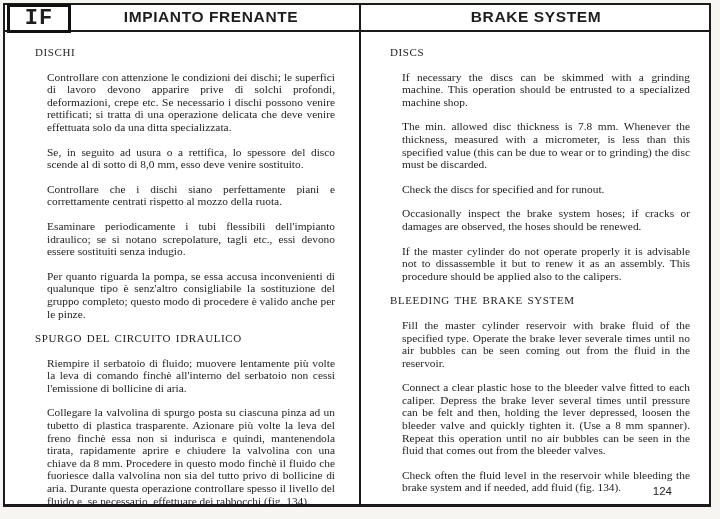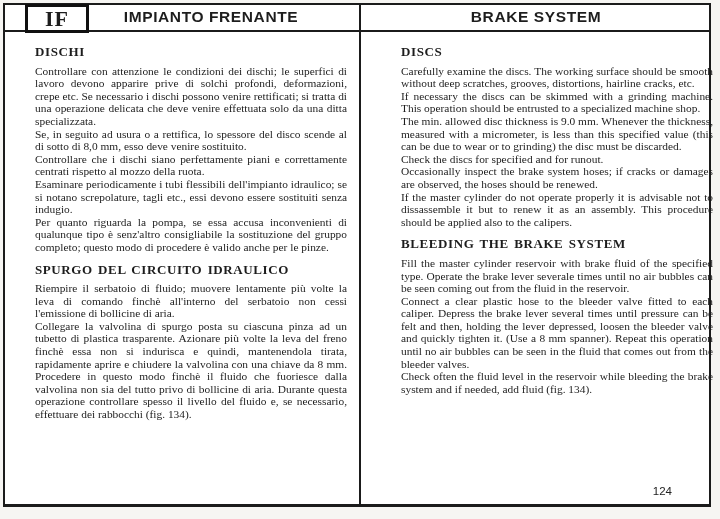--- a/index.html
+++ b/index.html
@@ -30,26 +30,26 @@
     background: #1b1b1b;
   }
   .header-rule {
     position: absolute;
     left: 3px; top: 30px;
     width: 708px; height: 2px;
     background: #1b1b1b;
   }
   .logo-box {
     position: absolute;
-    left: 25px; top: 4px;
+    left: 7px; top: 4px;
     width: 64px; height: 29px;
     border: 3px solid #101010;
     background: #ffffff;
     display: flex; align-items: center; justify-content: center;
-    font-family: Liberation Serif, serif;
+    font-family: Liberation Mono, monospace;
     font-weight: bold;
     font-size: 22px;
     letter-spacing: 1px;
     z-index: 3;
   }
   .header-title {
     position: absolute;
     top: 8px;
     font-family: "Liberation Sans", sans-serif;
     font-weight: bold;
@@ -65,31 +65,31 @@
     position: absolute;
     top: 46px;
     width: 312px;
     text-align: justify;
     font-size: 11.4px;
     line-height: 12.6px;
     hyphens: auto;
     -webkit-hyphens: auto;
   }
   .column.left  { left: 35px; }
-  .column.right { left: 401px; }
+  .column.right { left: 390px; }
   .section h2 {
-    font-size: 13px;
-    font-weight: bold;
+    font-size: 11px;
+    font-weight: normal;
     letter-spacing: 0.6px;
     word-spacing: 1.5px;
     margin: 0 0 6px 0;
     text-align: left;
   }
   .section + .section { margin-top: 10px; }
-  .section p { margin: 0; }
+  .section p { margin: 12px; }
   .page-number {
     position: absolute;
     left: 632px; top: 485px;
     width: 40px;
     text-align: right;
     font-family: "Liberation Sans", sans-serif;
     font-size: 11.5px;
     color: #222222;
   }
 </style>
@@ -121,23 +121,22 @@
       <section class="section">
         <h2>SPURGO DEL CIRCUITO IDRAULICO</h2>
         <p>Riempire il serbatoio di fluido; muovere lentamente più volte la leva di comando finchè all'interno del serbatoio non cessi l'emissione di bollicine di aria.</p>
         <p>Collegare la valvolina di spurgo posta su ciascuna pinza ad un tubetto di plastica trasparente. Azionare più volte la leva del freno finchè essa non si indurisca e quindi, mantenendola tirata, rapidamente aprire e chiudere la valvolina con una chiave da 8 mm. Procedere in questo modo finchè il fluido che fuoriesce dalla valvolina non sia del tutto privo di bollicine di aria. Durante questa operazione controllare spesso il livello del fluido e, se necessario, effettuare dei rabbocchi (fig. 134).</p>
       </section>
     </div>
 
   <div class="column right" id="col-right" lang="en">
       <section class="section">
         <h2>DISCS</h2>
-        <p>Carefully examine the discs. The working surface should be smooth without deep scratches, grooves, distortions, hairline cracks, etc.</p>
         <p>If necessary the discs can be skimmed with a grinding machine. This operation should be entrusted to a specialized machine shop.</p>
-        <p>The min. allowed disc thickness is 9.0 mm. Whenever the thickness, measured with a micrometer, is less than this specified value (this can be due to wear or to grinding) the disc must be discarded.</p>
+        <p>The min. allowed disc thickness is 7.8 mm. Whenever the thickness, measured with a micrometer, is less than this specified value (this can be due to wear or to grinding) the disc must be discarded.</p>
         <p>Check the discs for specified and for runout.</p>
         <p>Occasionally inspect the brake system hoses; if cracks or damages are observed, the hoses should be renewed.</p>
         <p>If the master cylinder do not operate properly it is advisable not to dissassemble it but to renew it as an assembly. This procedure should be applied also to the calipers.</p>
       </section>
       <section class="section">
         <h2>BLEEDING THE BRAKE SYSTEM</h2>
         <p>Fill the master cylinder reservoir with brake fluid of the specified type. Operate the brake lever severale times until no air bubbles can be seen coming out from the fluid in the reservoir.</p>
         <p>Connect a clear plastic hose to the bleeder valve fitted to each caliper. Depress the brake lever several times until pressure can be felt and then, holding the lever depressed, loosen the bleeder valve and quickly tighten it. (Use a 8 mm spanner). Repeat this operation until no air bubbles can be seen in the fluid that comes out from the bleeder valves.</p>
         <p>Check often the fluid level in the reservoir while bleeding the brake system and if needed, add fluid (fig. 134).</p>
       </section>

